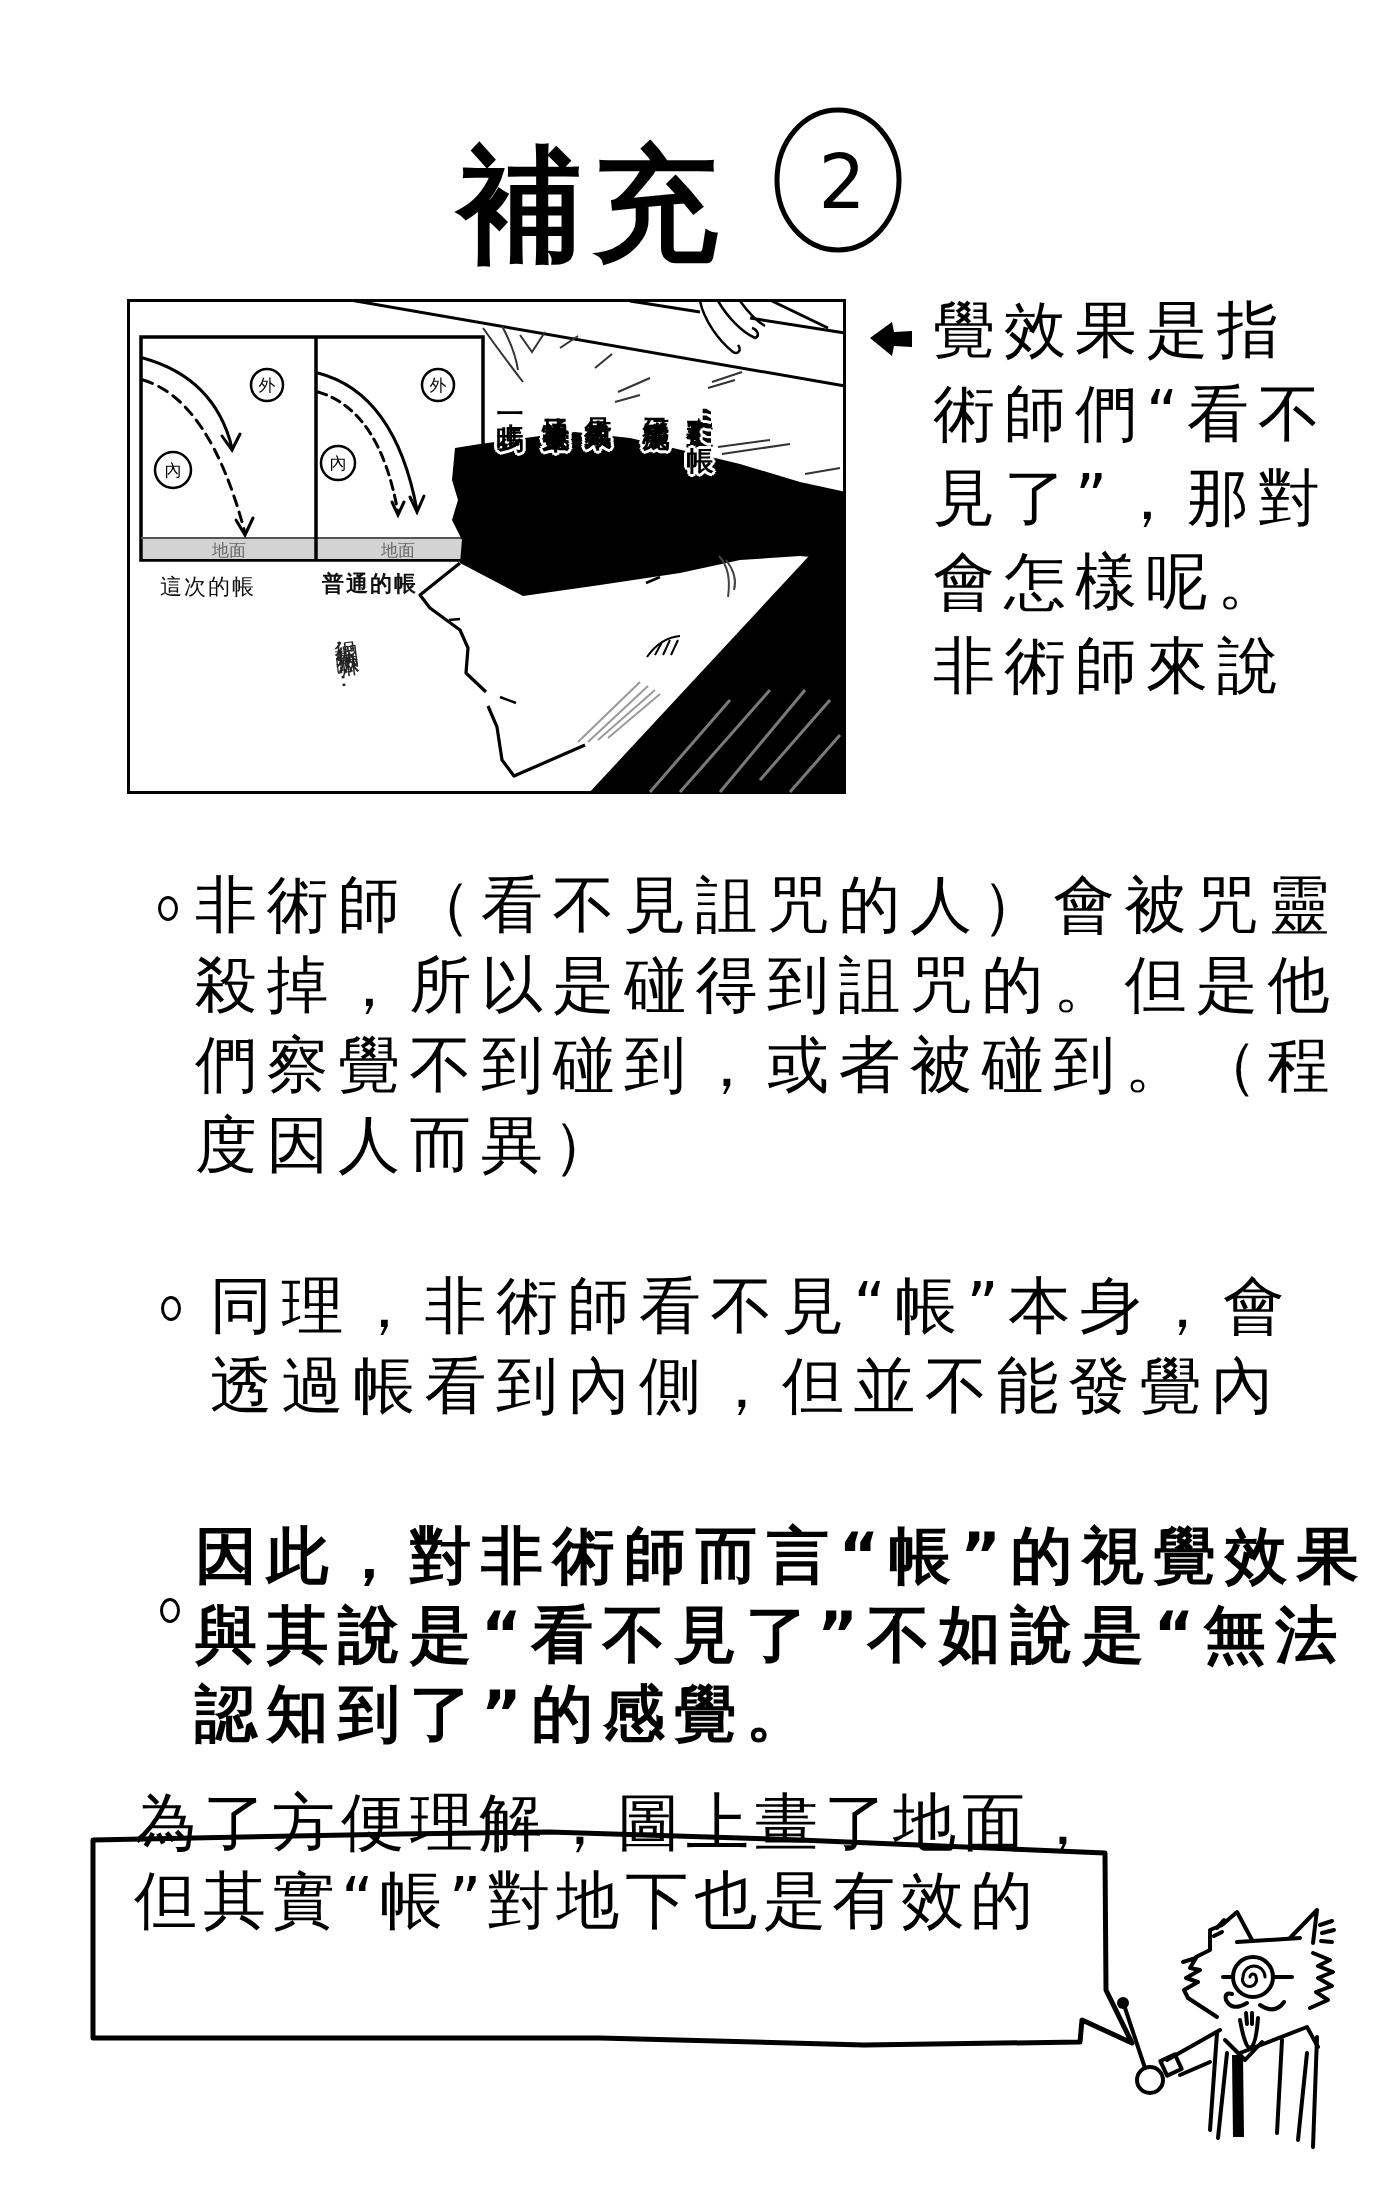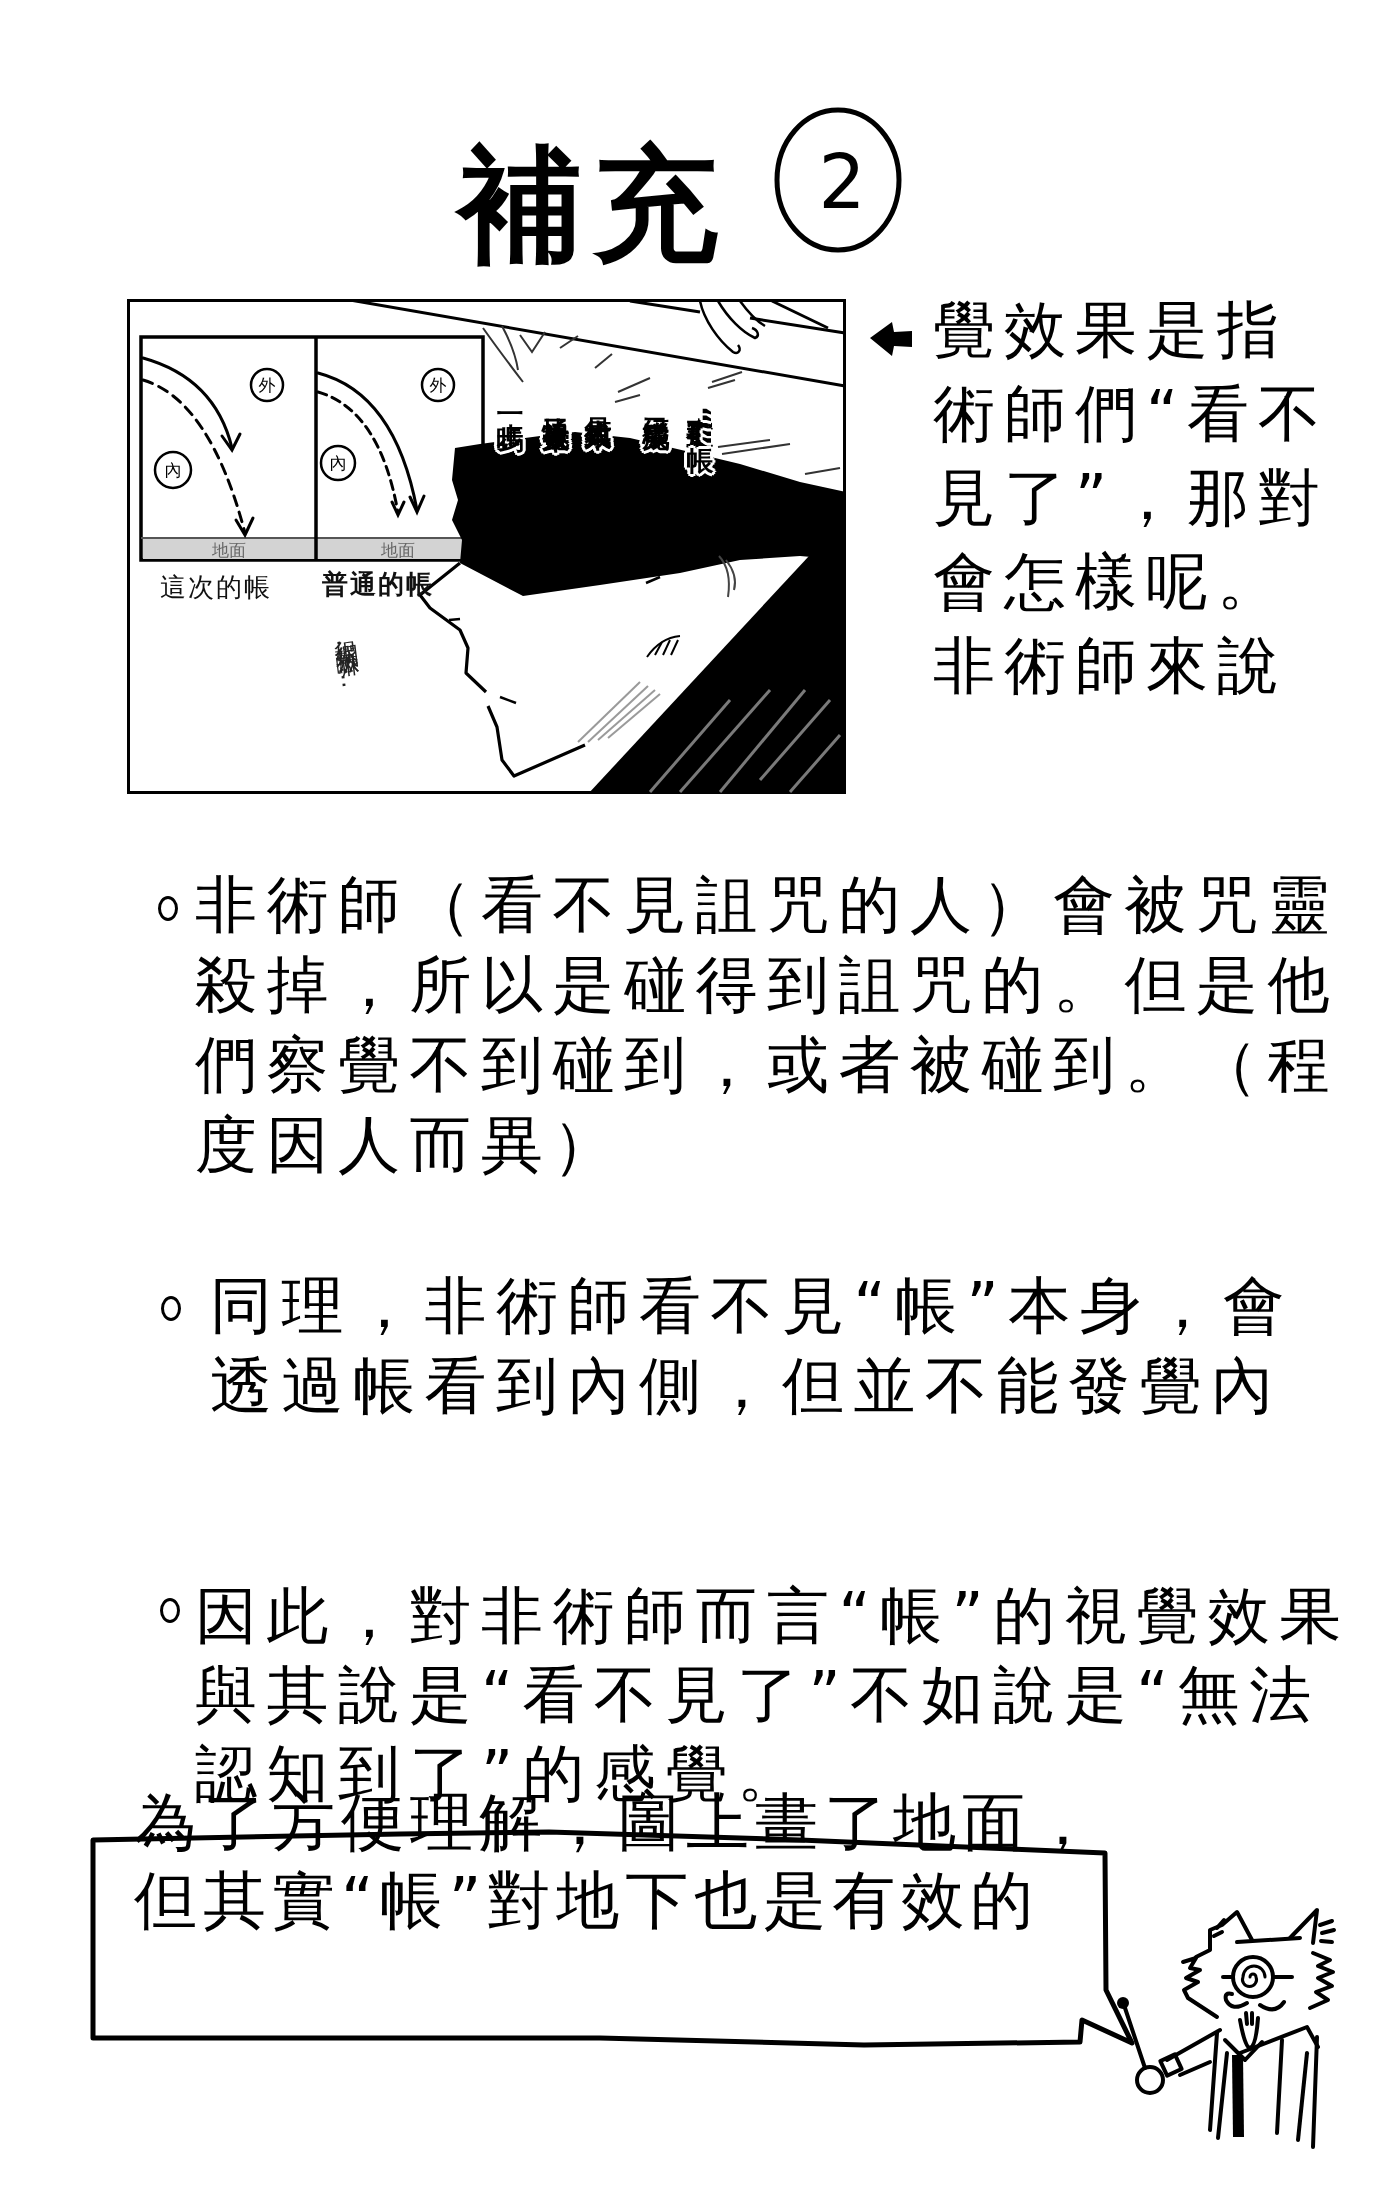--- a/index.html
+++ b/index.html
@@ -8,21 +8,21 @@
     background:#ffffff; color:#000000;
     font-family:"DejaVu Sans", sans-serif;
   }
   .abs { position:absolute; }
   .title {
     left:458px; top:114px; font-family:"DejaVu Serif", serif; font-weight:bold;
     font-size:125px; line-height:140px; letter-spacing:10px; white-space:nowrap;margin-top:20px;
   }
   .title-circle { left:770px; top:104px; width:140px; height:156px; }
   .panel-svg { left:127px; top:299px; width:719px; height:495px; }
-  .caption { font-size:26px; line-height:30px; white-space:nowrap; color:#111; letter-spacing:2px; }
+  .caption { font-size:22px; line-height:30px; white-space:nowrap; color:#111; letter-spacing:2px; }
   .speech-col {
     writing-mode:vertical-rl; font-weight:bold; font-size:27px; line-height:30px;
     letter-spacing:2px; color:#000; white-space:nowrap;
     text-shadow: 2px 0 #fff, -2px 0 #fff, 0 2px #fff, 0 -2px #fff,
                  2px 2px #fff, -2px -2px #fff, 2px -2px #fff, -2px 2px #fff,
                  3px 0 #fff, -3px 0 #fff, 0 3px #fff, 0 -3px #fff;
   }
   .aside {
     left:330px; top:624px; writing-mode:vertical-rl; font-size:23px; line-height:26px;
     letter-spacing:4px; color:#222; transform:rotate(-7deg); transform-origin:top left;
@@ -181,21 +181,21 @@
   <div class="line">度因人而異）</div>
 </div>
 
 <div class="abs bullet-dot" style="left:161px; top:1296px;"></div>
 <div class="abs bullet-text" style="left:210px; top:1266px;">
   <div class="line">同理，非術師看不見“帳”本身，會</div>
   <div class="line">透過帳看到內側，但並不能發覺內</div>
 </div>
 
 <div class="abs bullet-dot" style="left:160px; top:1598px;"></div>
-<div class="abs bullet-text" style="left:195px; top:1576px; line-height:79px;">
+<div class="abs bullet-text" style="left:195px; top:1516px; line-height:79px;font-weight:bold;">
   <div class="line">因此，對非術師而言“帳”的視覺效果</div>
   <div class="line">與其說是“看不見了”不如說是“無法</div>
   <div class="line">認知到了”的感覺。</div>
 </div>
 
 <svg class="abs bubble-svg" viewBox="80 1820 1070 240">
   <path d="M93,1840 L400,1834 L549,1832 L800,1840 L1105,1853 L1106,1990 L1132,2043 L1082,2020 L1080,2042 L864,2045 L600,2038 L93,2038 Z" fill="#fff" stroke="#000" stroke-width="5" stroke-linejoin="round"></path>
 </svg>
 <div class="abs bubble-text">
   <div class="line">為了方便理解，圖上畫了地面，</div>

